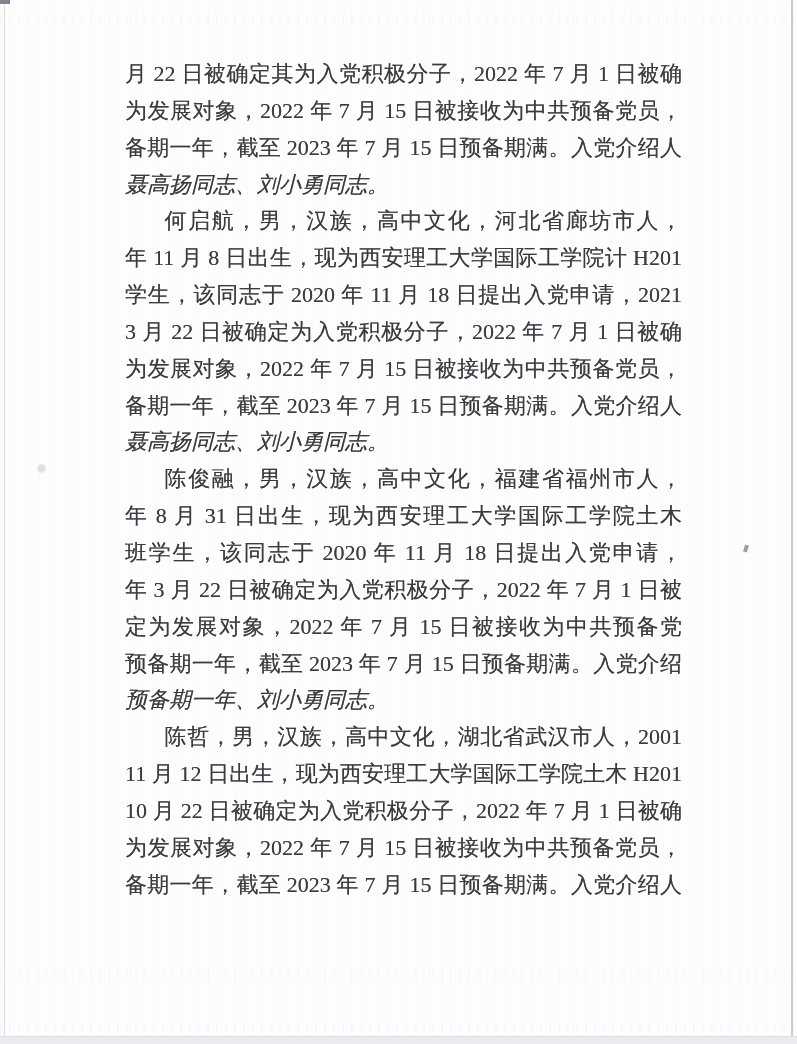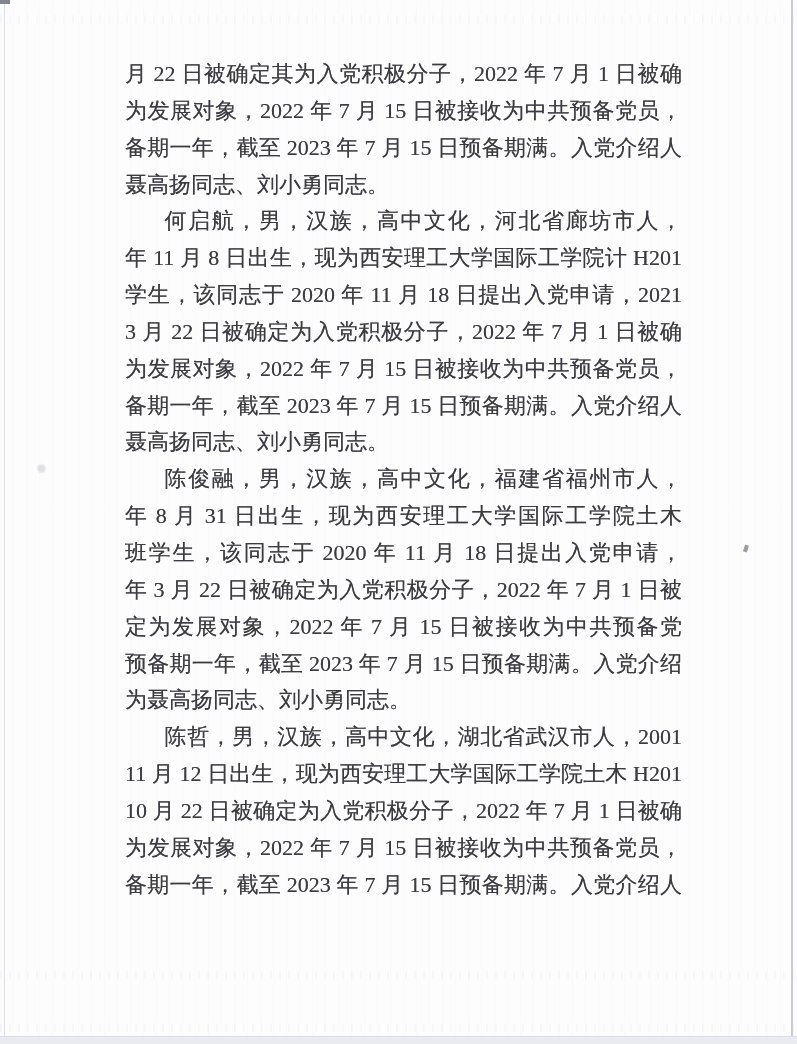--- a/index.html
+++ b/index.html
@@ -24,21 +24,21 @@
     color: #3b3b40;
     text-shadow: 0 0 0.6px rgba(59,59,64,0.65);
   }
   .para { margin: 0; }
   .line {
     height: 36.85px;
     text-align: justify;
     text-align-last: justify;
     overflow: hidden;
   }
-  .line.no-just { text-align-last: left; }
+  .line.no-just { text-align-last: left; font-style: italic; }
   .line.indent { text-indent: 1.8em; }
 
   
   .edge-left {
     position: absolute; left: 4px; top: 0; width: 1px; height: 1044px;
     background: #dcdee4;
   }
   .edge-right {
     position: absolute; left: 791px; top: 0; width: 2px; height: 1044px;
     background: #c9ccd3;
@@ -92,21 +92,21 @@
         <div class="line">备期一年，截至 2023 年 7 月 15 日预备期满。入党介绍人为</div>
         <div class="line no-just">聂高扬同志、刘小勇同志。</div>
       </div>
       <div class="para">
         <div class="line indent">陈俊融，男，汉族，高中文化，福建省福州市人，2002</div>
         <div class="line">年 8 月 31 日出生，现为西安理工大学国际工学院土木 H201</div>
         <div class="line">班学生，该同志于 2020 年 11 月 18 日提出入党申请，2021</div>
         <div class="line">年 3 月 22 日被确定为入党积极分子，2022 年 7 月 1 日被确</div>
         <div class="line">定为发展对象，2022 年 7 月 15 日被接收为中共预备党员，</div>
         <div class="line">预备期一年，截至 2023 年 7 月 15 日预备期满。入党介绍人</div>
-        <div class="line no-just">为聂高扬同志、刘小勇同志。</div>
+        <div class="line no-just">预备期一年、刘小勇同志。</div>
       </div>
       <div class="para">
         <div class="line indent">陈哲，男，汉族，高中文化，湖北省武汉市人，2001 年</div>
         <div class="line">11 月 12 日出生，现为西安理工大学国际工学院土木 H201 班</div>
         <div class="line">10 月 22 日被确定为入党积极分子，2022 年 7 月 1 日被确定</div>
         <div class="line">为发展对象，2022 年 7 月 15 日被接收为中共预备党员，预</div>
         <div class="line">备期一年，截至 2023 年 7 月 15 日预备期满。入党介绍人为</div>
       </div>
     </div>
   <div class="noise-band b2"></div>

